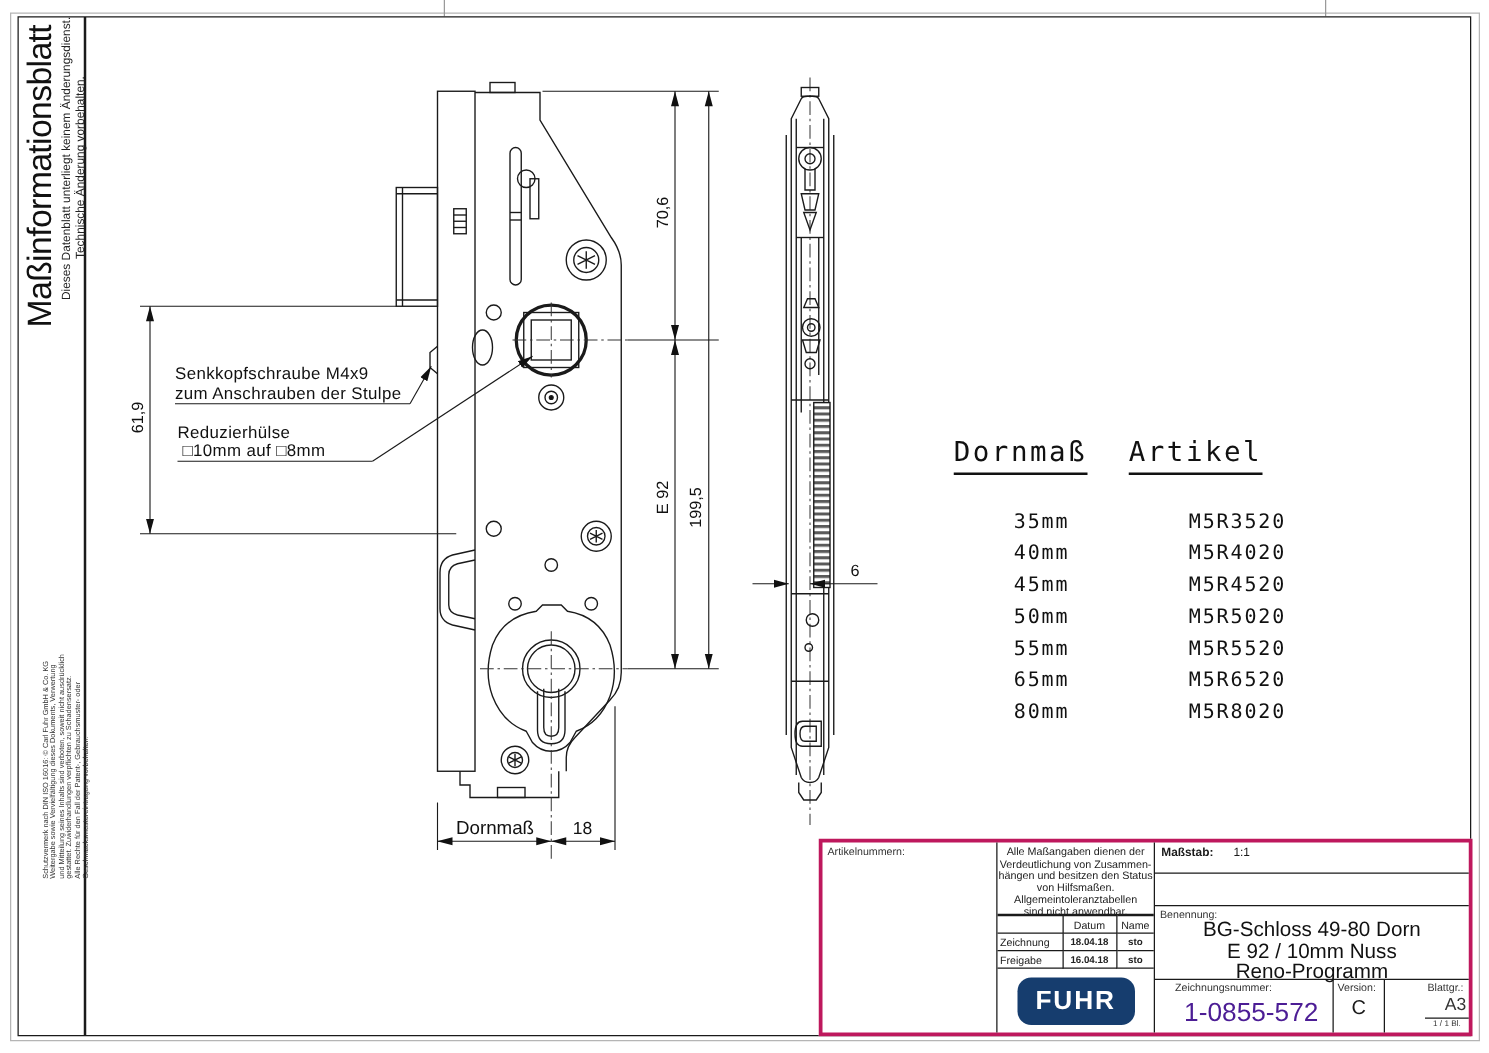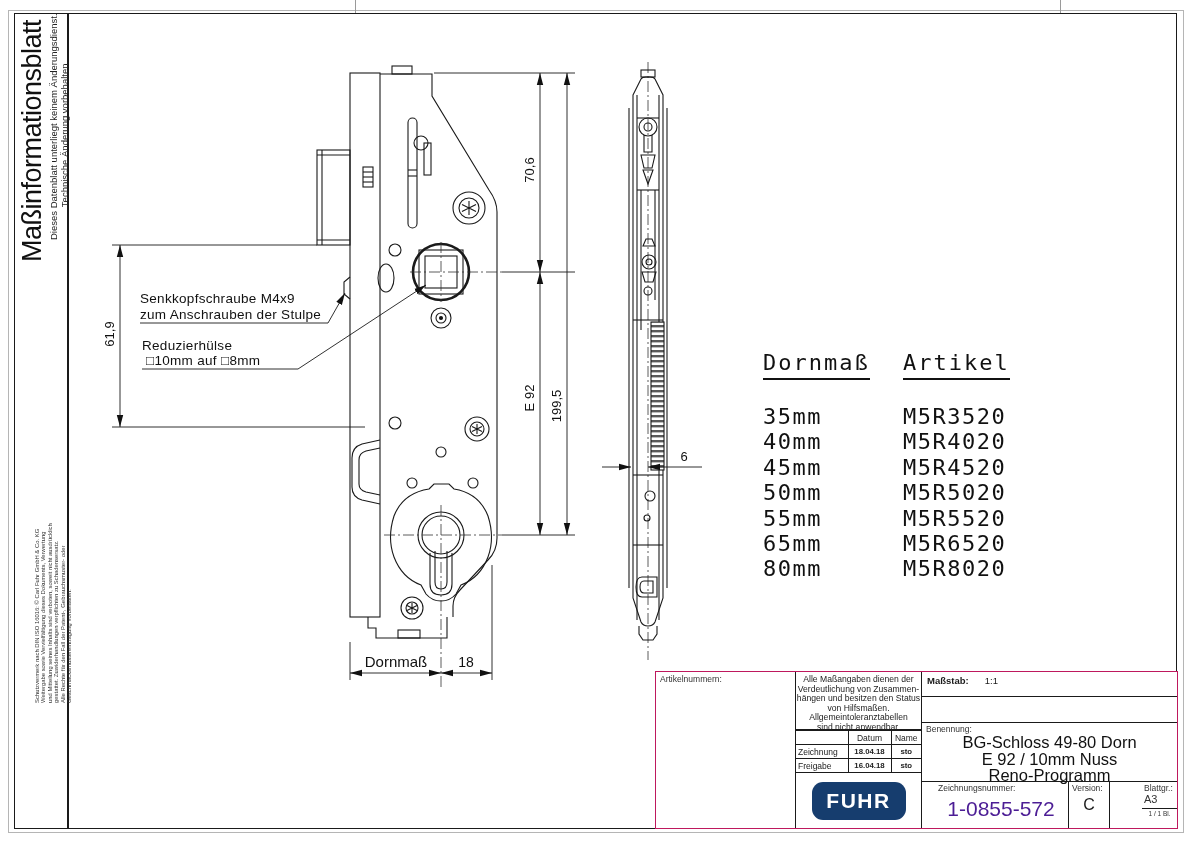--- a/index.html
+++ b/index.html
@@ -20,25 +20,25 @@
   svg text{font-family:"Liberation Sans",sans-serif;fill:#111;}
   .dimtxt{font-size:13px;}
   .notetxt{font-size:13.5px;letter-spacing:0.3px;}
 
   
   .parts{position:absolute;left:763px;top:350px;font-family:"DejaVu Sans Mono",monospace;color:#111;}
   .parts .hdr{display:flex;margin-bottom:24px;}
   .parts .hdr span{font-size:22px;letter-spacing:2px;border-bottom:2px solid #111;padding-bottom:3px;}
   .parts .hdr .c1{width:140px;margin-right:0;}
   .parts .hdr .c1 span{display:inline-block;}
-  .parts .row{display:flex;font-size:22px;letter-spacing:1.5px;line-height:25.4px;}
+  .parts .row{display:flex;font-size:16px;letter-spacing:1.5px;line-height:25.4px;margin-left:48px;}
   .parts .row .c1{width:140px;}
 
   
-  .tb{position:absolute;left:655px;top:671px;width:523px;height:158px;border:1px solid #be185d;display:flex;background:#fff;}
+  .tb{position:absolute;left:655px;top:671px;width:523px;height:158px;border:3px solid #be185d;display:flex;background:#fff;}
   .tb .lbl{font-size:8.5px;color:#333;}
   .tb-a{width:140px;border-right:1px solid #1a1a1a;padding:2px 4px;}
   .tb-b{width:126px;border-right:1px solid #1a1a1a;display:flex;flex-direction:column;}
   .tb-b .notice{height:58px;border-bottom:1px solid #1a1a1a;font-size:8.6px;line-height:9.5px;text-align:center;padding-top:3px;font-weight:normal;color:#222;}
   .appr{width:100%;border-collapse:collapse;table-layout:fixed;}
   .appr td{border:1px solid #1a1a1a;font-size:8.5px;height:14px;padding:0 2px;color:#222;}
   .appr td.noleft{border-left:none;}
   .appr td.noright{border-right:none;}
   .appr .ctr{text-align:center;}
   .appr .b{font-weight:bold;font-size:7.8px;}
@@ -51,21 +51,21 @@
   .tb-c .r2{height:26px;border-bottom:1px solid #1a1a1a;}
   .tb-c .r3{height:59px;border-bottom:1px solid #1a1a1a;padding:1px 4px;}
   .tb-c .r3 .ben{font-size:16.5px;line-height:16.5px;text-align:center;color:#111;}
   .tb-c .r4{flex:1;display:flex;}
   .tb-c .r4 .znr{flex:1;border-right:1px solid #1a1a1a;padding:1px 4px;margin-left:12px;}
   .tb-c .r4 .znr .val{font-size:21px;text-align:center;margin-top:4px;color:#4c1d95;}
   .tb-c .r4 .ver{width:41px;border-right:1px solid #1a1a1a;padding:1px 3px;}
   .tb-c .r4 .ver .val{font-size:16px;text-align:center;margin-top:3px;}
   .tb-c .r4 .blt{width:35px;display:flex;flex-direction:column;margin-left:32px;}
   .blt .top{padding:1px 2px;font-size:7.2px;color:#333;}
-  .blt .a3{font-size:11px;text-align:left;}
+  .blt .a3{font-size:14px;text-align:right;}
   .blt .cnt{border-top:1px solid #1a1a1a;font-size:6.5px;text-align:center;margin-top:2px;padding-top:1px;color:#333;}
 </style>
 </head>
 <body>
 
 <div class="sheet">
 
   <div class="outer-border"></div>
   <div class="fold-tick" style="left:355px;"></div>
   <div class="fold-tick" style="left:1060px;"></div>

